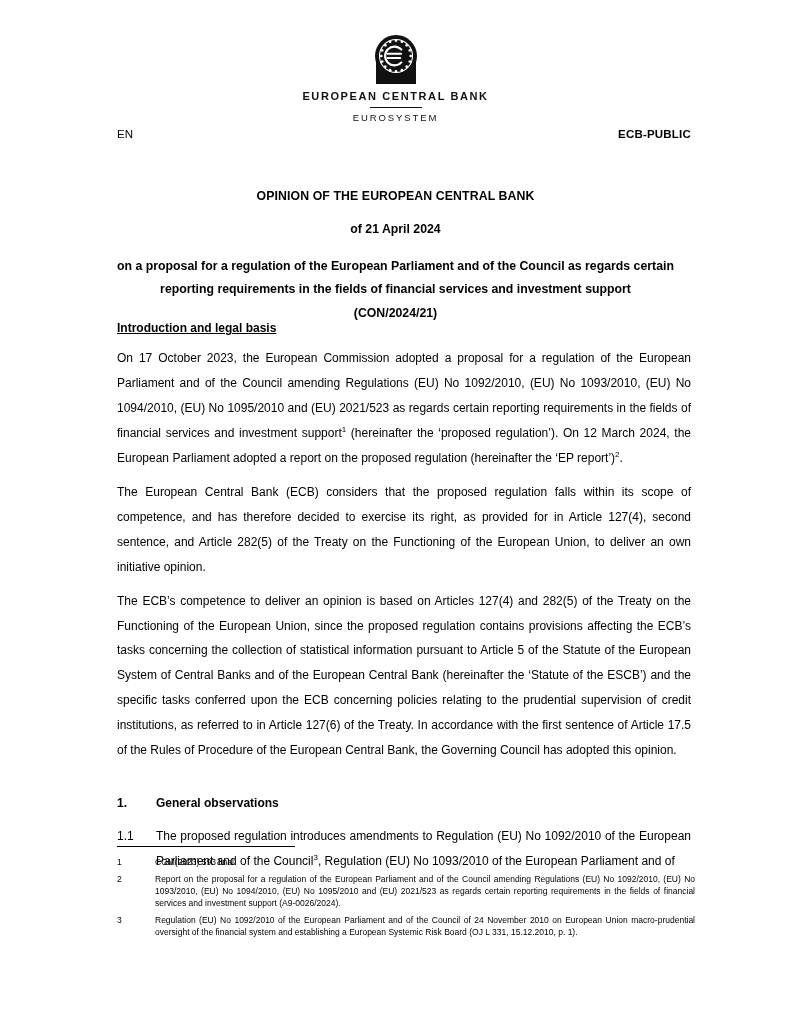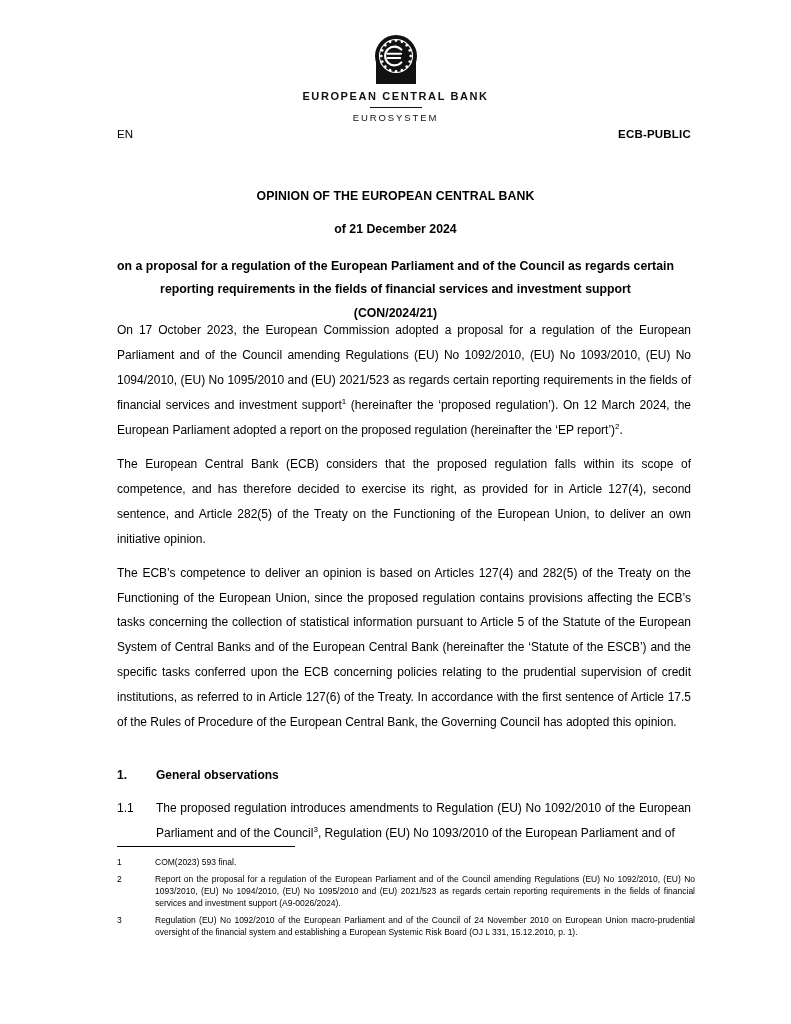--- a/index.html
+++ b/index.html
@@ -243,27 +243,28 @@
     <div class="logo-sub">EUROSYSTEM</div>
   </div>
 
   <div class="header-row">
     <div class="header-lang">EN</div>
     <div class="header-class">ECB-PUBLIC</div>
   </div>
 
   <div class="title-block">
     <div class="title-main">OPINION OF THE EUROPEAN CENTRAL BANK</div>
-    <div class="title-date">of 21 December 2024</div>
+    <div class="title-date">of 21 April 2024</div>
     <div class="title-subject">on a proposal for a regulation of the European Parliament and of the Council as regards certain reporting requirements in the fields of financial services and investment support</div>
     <div class="title-ref">(CON/2024/21)</div>
   </div>
 
   <div class="body-block">
 
+    <div><span class="section-heading">Introduction and legal basis</span></div>
 
     <p class="para"><span>On 17 October 2023, the European Commission adopted a proposal for a regulation of the European Parliament and of the Council amending Regulations (EU) No 1092/2010, (EU) No 1093/2010, (EU) No 1094/2010, (EU) No 1095/2010 and (EU) 2021/523 as regards certain reporting requirements in the fields of financial services and investment support</span><sup>1</sup><span> (hereinafter the ‘proposed regulation’). On 12 March 2024, the European Parliament adopted a report on the proposed regulation (hereinafter the ‘EP report’)</span><sup>2</sup><span>.</span></p>
 
     <p class="para">The European Central Bank (ECB) considers that the proposed regulation falls within its scope of competence, and has therefore decided to exercise its right, as provided for in Article 127(4), second sentence, and Article 282(5) of the Treaty on the Functioning of the European Union, to deliver an own initiative opinion.</p>
 
     <p class="para">The ECB’s competence to deliver an opinion is based on Articles 127(4) and 282(5) of the Treaty on the Functioning of the European Union, since the proposed regulation contains provisions affecting the ECB’s tasks concerning the collection of statistical information pursuant to Article 5 of the Statute of the European System of Central Banks and of the European Central Bank (hereinafter the ‘Statute of the ESCB’) and the specific tasks conferred upon the ECB concerning policies relating to the prudential supervision of credit institutions, as referred to in Article 127(6) of the Treaty. In accordance with the first sentence of Article 17.5 of the Rules of Procedure of the European Central Bank, the Governing Council has adopted this opinion.</p>
 
     <div class="num-section">
       <div class="num-row">
         <div class="num-label bold">1.</div>

